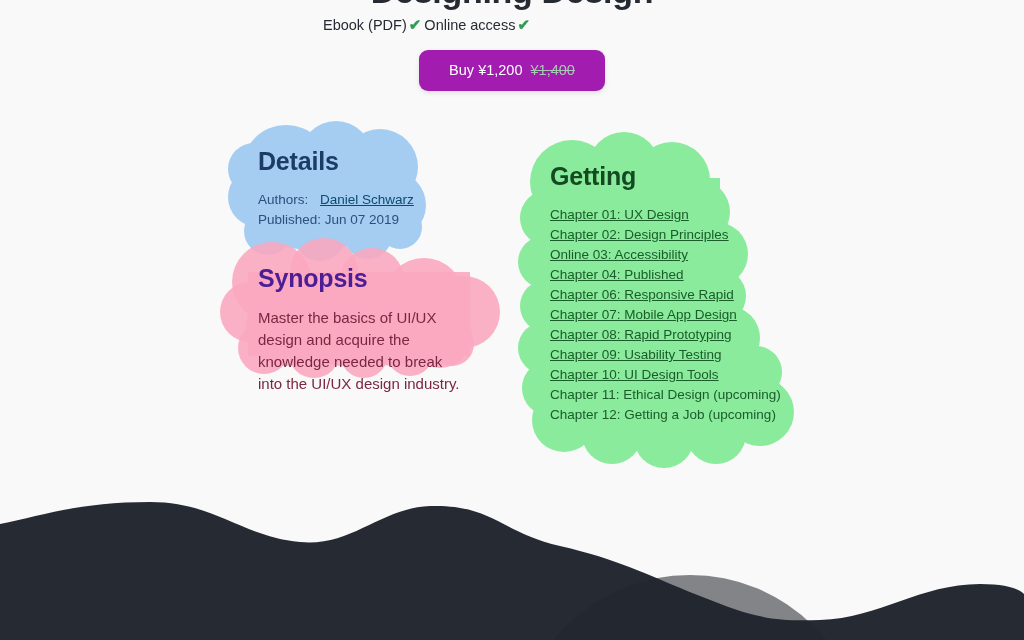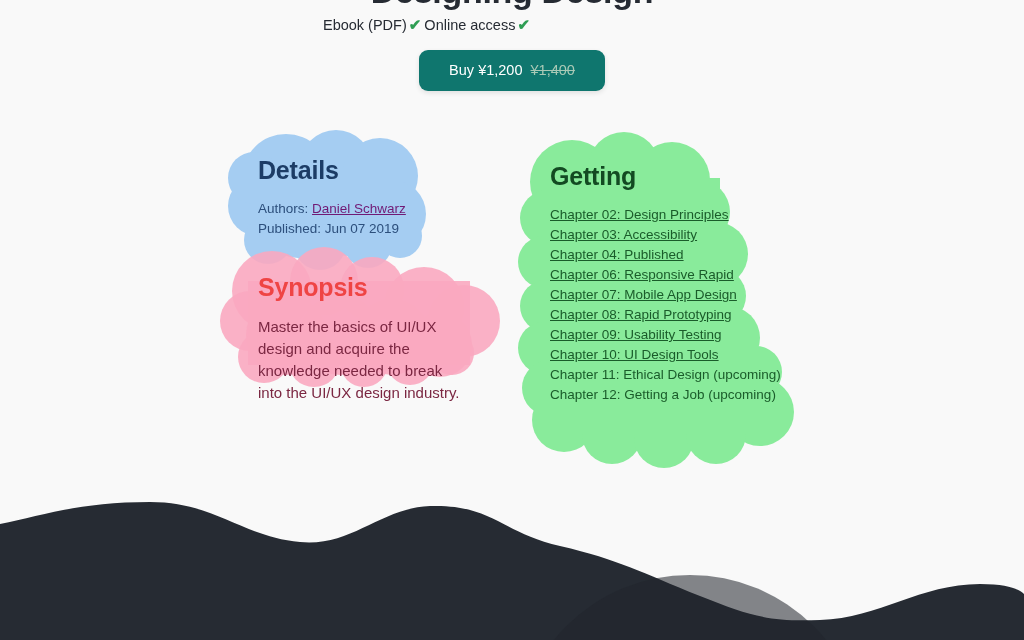--- a/index.html
+++ b/index.html
@@ -69,21 +69,21 @@
     box-shadow: 0 2px 5px rgba(0,0,0,0.10);
   }
   #buy-button .old-price {
     color: #a9c9b6;
     text-decoration: line-through;
     margin-left: 4px;
   }
 
   
   .blob-col { position: absolute; }
-  #col-left  { left: 228px; top: 132px; width: 280px; }
+  #col-left  { left: 228px; top: 123px; width: 280px; }
   #col-right { left: 520px; top: 138px; width: 290px; }
 
   .blob-card {
     position: relative;
   }
 
   
   .blob-bg {
     position: absolute;
     inset: 0;
@@ -107,28 +107,29 @@
 
   
   #card-details .card-title { color: #1c3c66; }
   #card-details .line {
     font-size: 13.5px;
     color: #2c4f7c;
     line-height: 20px;
     white-space: nowrap;
   }
   #author-link {
-    color: #701a75;
+    color: #0c4a6e;
     text-decoration: underline;
     cursor: pointer;
+    margin-left: 8px;
   }
 
   
   #card-synopsis { margin-top: -16px; }
-  #card-synopsis .card-title { color: #ef4444; }
+  #card-synopsis .card-title { color: #4c1d95; }
   #card-synopsis .body {
     font-size: 15px;
     color: #7d2murky;
     color: #7b2742;
     line-height: 22px;
     max-width: 210px;
   }
 
   
   #card-chapters .card-title { color: #134a22; }
@@ -161,21 +162,21 @@
 </head>
 <body style="background: rgb(249, 249, 249);">
 
 <div id="cutoff-title">Designing Design</div>
 
 <div id="formats-row">
   <span>Ebook (PDF)</span><span class="check" style="color: rgb(47, 158, 84);">✔</span><span>Online access</span><span class="check" style="color: rgb(47, 158, 84);">✔</span>
 </div>
 
 <div id="buy-wrap">
-  <button id="buy-button" style="background: #0f766e;">
+  <button id="buy-button" style="background: #a21caf;">
     <span>Buy</span>
     <span>¥1,200</span>
     <span class="old-price">¥1,400</span>
   </button>
 </div>
 
 <div id="col-left" class="blob-col">
 
   <div id="card-details" class="blob-card">
     <div class="blob-bg">
@@ -263,22 +264,23 @@
           <circle cx="196" cy="296" r="30"></circle>
           <circle cx="236" cy="234" r="26"></circle>
           <rect x="22" y="40" width="178" height="256"></rect>
           <rect x="22" y="200" width="216" height="96"></rect>
         </g>
       </svg>
     </div>
     <div class="blob-content">
       <div class="card-title">Getting</div>
       <div id="chapters-list">
+          <span class="chapter">Chapter 01: UX Design</span>
           <span class="chapter">Chapter 02: Design Principles</span>
-          <span class="chapter">Chapter 03: Accessibility</span>
+          <span class="chapter">Online 03: Accessibility</span>
           <span class="chapter">Chapter 04: Published</span>
           <span class="chapter">Chapter 06: Responsive Rapid</span>
           <span class="chapter">Chapter 07: Mobile App Design</span>
           <span class="chapter">Chapter 08: Rapid Prototyping</span>
           <span class="chapter">Chapter 09: Usability Testing</span>
           <span class="chapter">Chapter 10: UI Design Tools</span>
           <span class="chapter upcoming">Chapter 11: Ethical Design (upcoming)</span>
           <span class="chapter upcoming">Chapter 12: Getting a Job (upcoming)</span>
         </div>
     </div>

